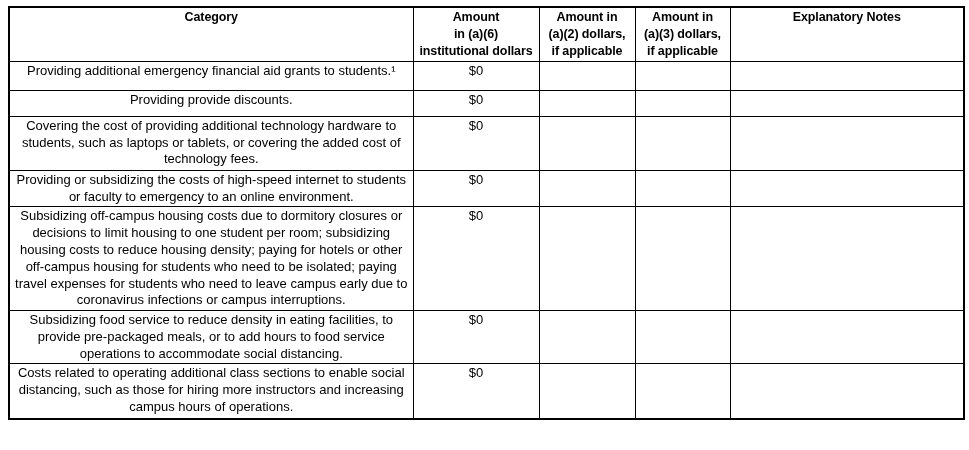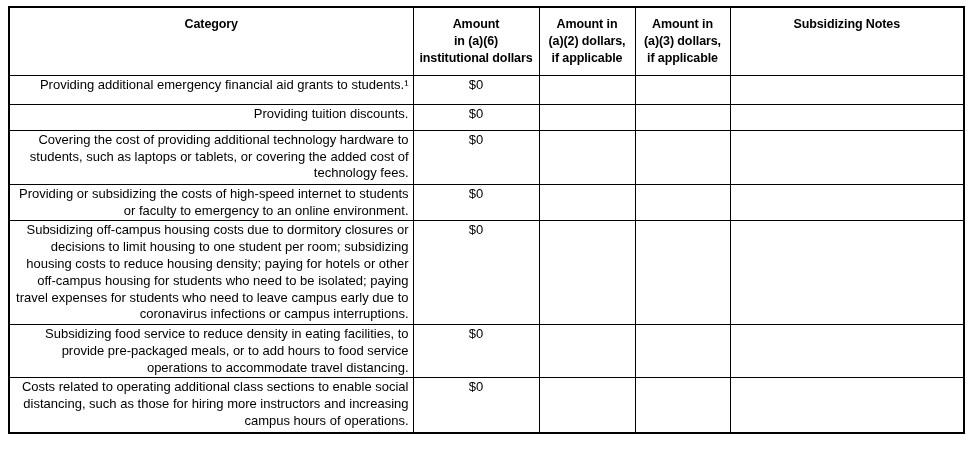--- a/index.html
+++ b/index.html
@@ -28,24 +28,24 @@
     line-height: 16.8px;
     padding: 1px 4px 1px 4px;
   }
   .report-table th {
     font-weight: bold;
     text-align: center;
     white-space: pre-line;
     font-size: 12.5px;
     line-height: 16.9px;
     letter-spacing: -0.1px;
-    padding: 8px 2px;
+    padding: 1px 2px;
   }
   .report-table td.cat {
-    text-align: right;
+    text-align: center;
   }
   .report-table td.amt {
     text-align: center;
   }
   .report-table td.note {
     text-align: left;
   }
 </style>
 </head>
 <body>
@@ -63,33 +63,33 @@
       <th>Category</th>
       <th>Amount
 in (a)(6)
 institutional dollars</th>
       <th>Amount in
 (a)(2) dollars,
 if applicable</th>
       <th>Amount in
 (a)(3) dollars,
 if applicable</th>
-      <th>Subsidizing Notes</th>
+      <th>Explanatory Notes</th>
     </tr>
   </thead>
   <tbody>
     <tr style="height:29px">
       <td class="cat">Providing additional emergency financial aid grants to students.¹</td>
       <td class="amt">$0</td>
       <td class="amt"></td>
       <td class="amt"></td>
       <td class="note"></td>
     </tr>
     <tr style="height:26px">
-      <td class="cat">Providing tuition discounts.</td>
+      <td class="cat">Providing provide discounts.</td>
       <td class="amt">$0</td>
       <td class="amt"></td>
       <td class="amt"></td>
       <td class="note"></td>
     </tr>
     <tr style="height:54px">
       <td class="cat">Covering the cost of providing additional technology hardware to students, such as laptops or tablets, or covering the added cost of technology fees.</td>
       <td class="amt">$0</td>
       <td class="amt"></td>
       <td class="amt"></td>
@@ -103,21 +103,21 @@
       <td class="note"></td>
     </tr>
     <tr style="height:101px">
       <td class="cat">Subsidizing off-campus housing costs due to dormitory closures or decisions to limit housing to one student per room; subsidizing housing costs to reduce housing density; paying for hotels or other off-campus housing for students who need to be isolated; paying travel expenses for students who need to leave campus early due to coronavirus infections or campus interruptions.</td>
       <td class="amt">$0</td>
       <td class="amt"></td>
       <td class="amt"></td>
       <td class="note"></td>
     </tr>
     <tr style="height:53px">
-      <td class="cat">Subsidizing food service to reduce density in eating facilities, to provide pre-packaged meals, or to add hours to food service operations to accommodate travel distancing.</td>
+      <td class="cat">Subsidizing food service to reduce density in eating facilities, to provide pre-packaged meals, or to add hours to food service operations to accommodate social distancing.</td>
       <td class="amt">$0</td>
       <td class="amt"></td>
       <td class="amt"></td>
       <td class="note"></td>
     </tr>
     <tr style="height:55px">
       <td class="cat">Costs related to operating additional class sections to enable social distancing, such as those for hiring more instructors and increasing campus hours of operations.</td>
       <td class="amt">$0</td>
       <td class="amt"></td>
       <td class="amt"></td>

